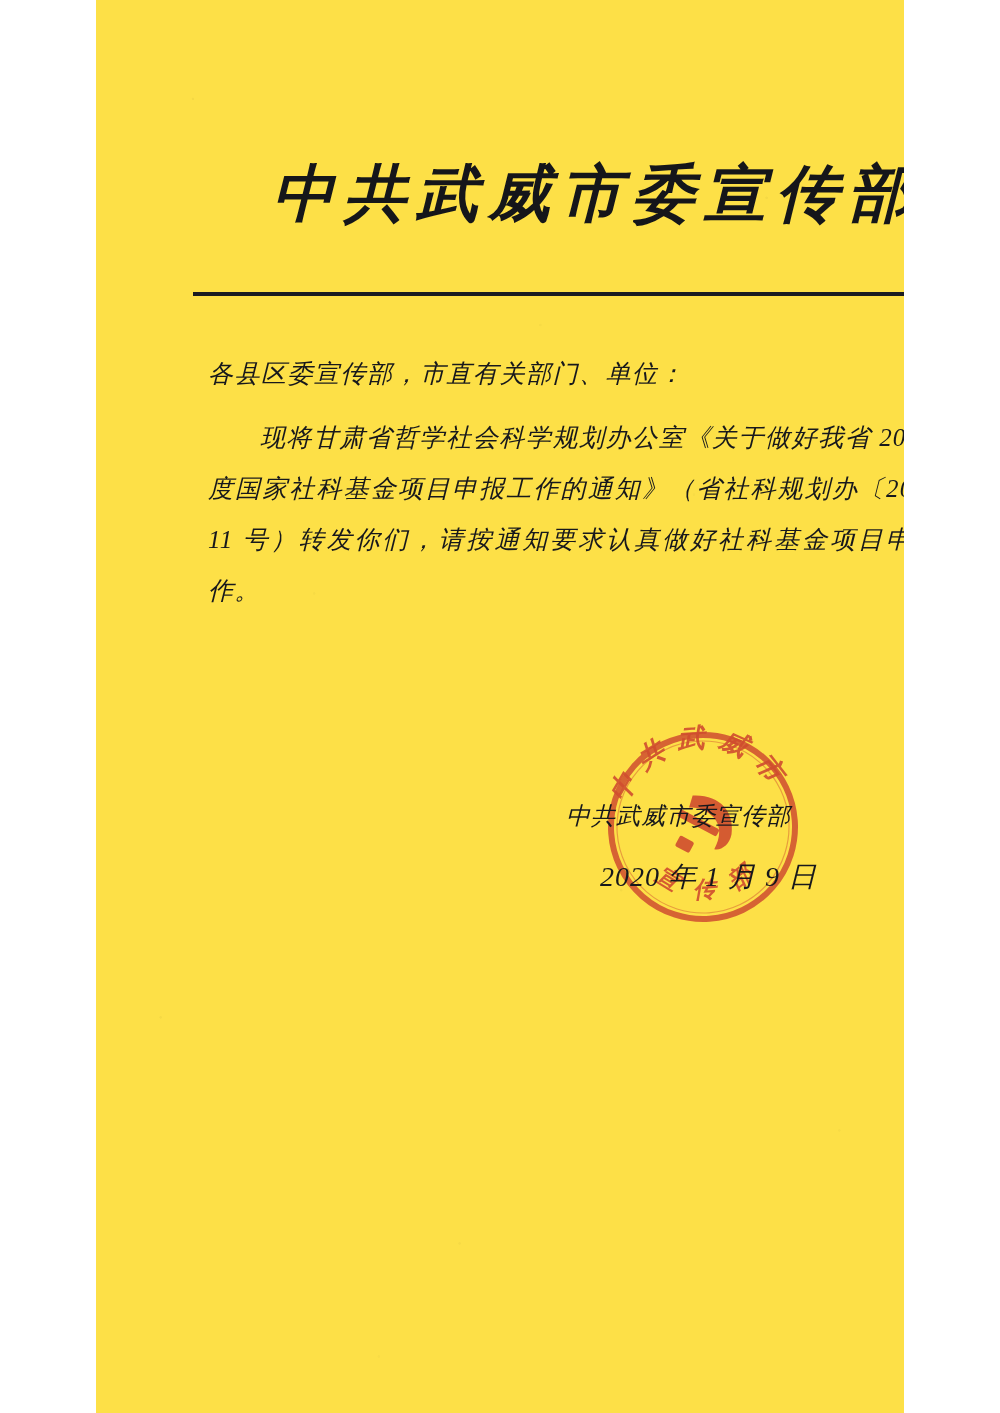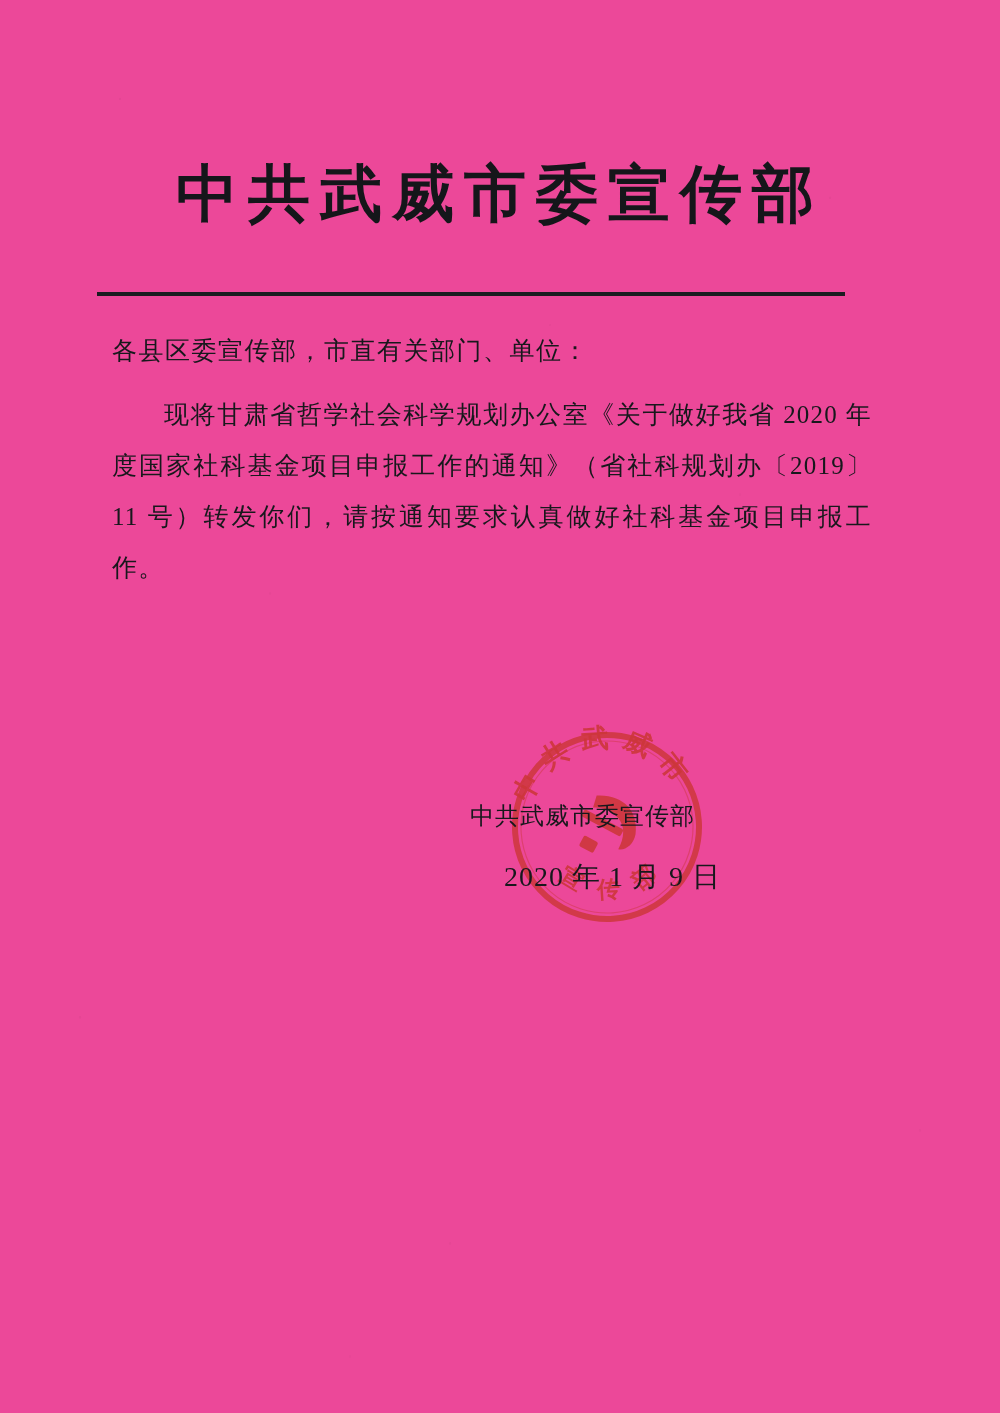--- a/index.html
+++ b/index.html
@@ -5,25 +5,26 @@
   html, body {
     margin: 0;
     padding: 0;
     background: #ffffff;
   }
   body {
     font-family: "Liberation Serif", "DejaVu Serif", serif;
   }
   .page {
     position: relative;
-    width: 1000px;
+    width: 808px;
     height: 1413px;
     margin: 0 auto;
-    background: #ec4899;
+    background: #fde047;
     overflow: hidden;
+    font-style: italic;
   }
   
   .paper-noise {
     position: absolute;
     inset: 0;
     pointer-events: none;
     background:
       radial-gradient(circle at 12% 7%, rgba(0,0,0,0.035) 0 1px, transparent 1.6px),
       radial-gradient(circle at 83% 14%, rgba(0,0,0,0.03) 0 1px, transparent 1.6px),
       radial-gradient(circle at 27% 42%, rgba(0,0,0,0.025) 0 1px, transparent 1.6px),
@@ -55,21 +56,21 @@
     position: absolute;
     left: 97px;
     top: 292px;
     width: 748px;
     height: 4px;
     background: #1b1c20;
   }
   .body-block {
     position: absolute;
     left: 112px;
-    top: 327px;
+    top: 350px;
     width: 760px;
   }
   .salutation {
     font-size: 25px;
     line-height: 1.9;
     letter-spacing: 1.5px;
     color: #17181c;
   }
   .para {
     font-size: 25px;

